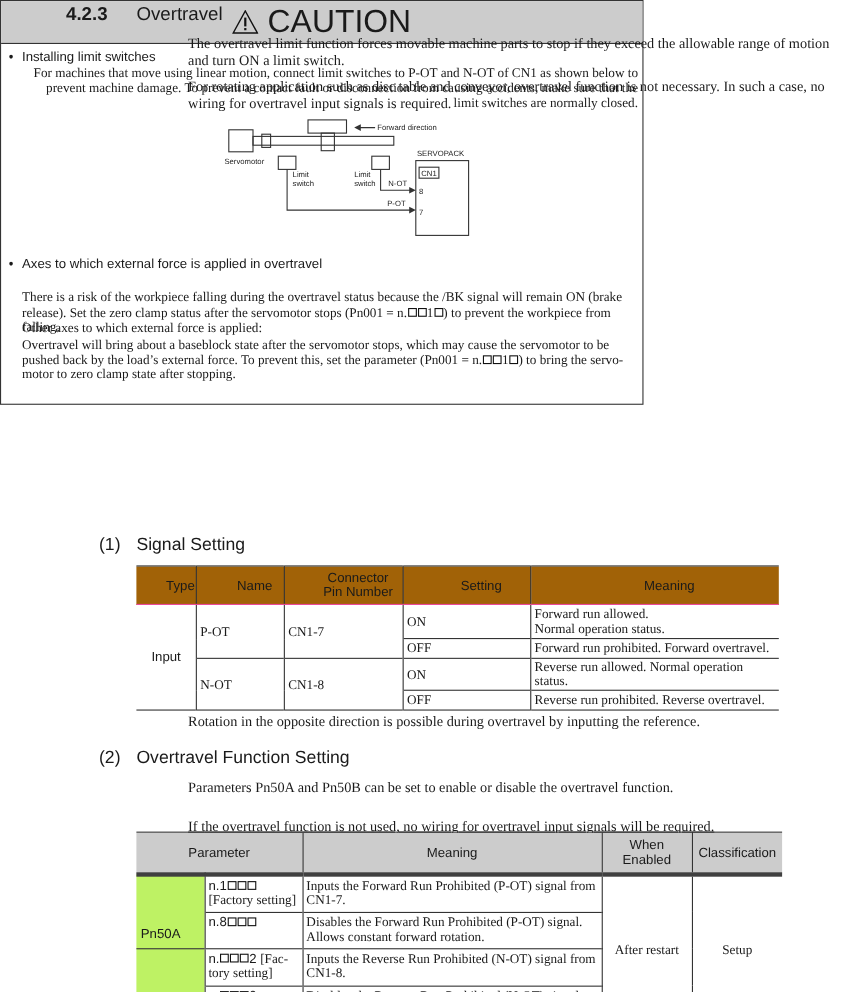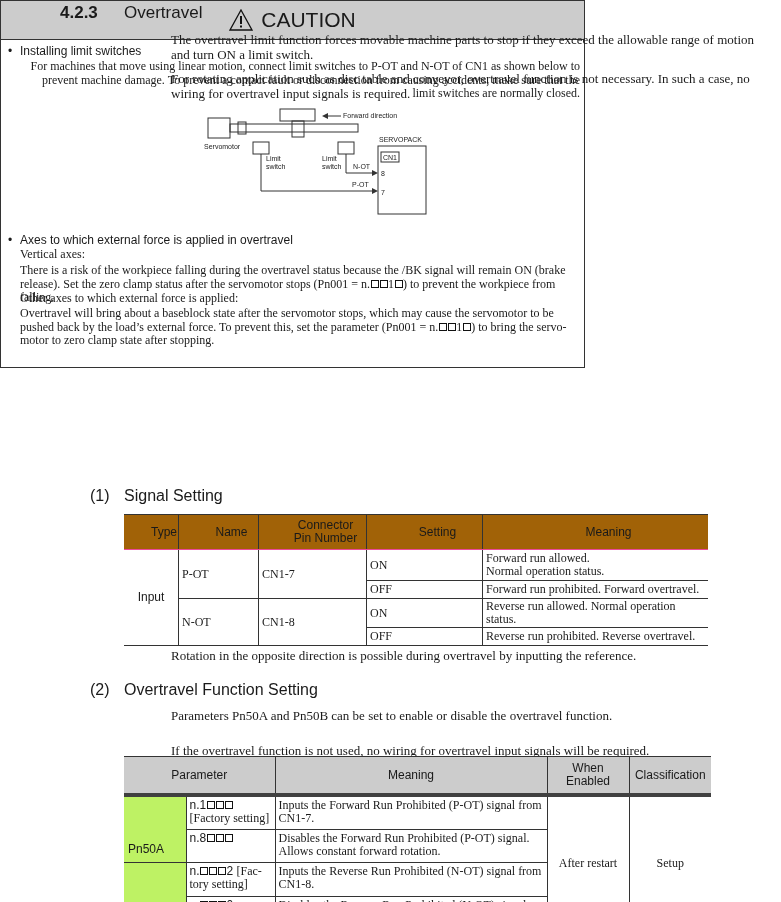--- a/index.html
+++ b/index.html
@@ -6,21 +6,21 @@
   body { width:781px; height:902px; overflow:hidden; position:relative; color:#1a1a1a; }
   .serif { font-family:"Liberation Serif", serif; }
   .sans { font-family:"Liberation Sans", sans-serif; }
   .abs { position:absolute; }
 
   #sec-num { left:60px; top:3px; font-size:17px; font-weight:bold; }
   #sec-title { left:124px; top:3px; font-size:17px; }
   .para { left:124px; font-size:13px; line-height:15px; width:590px;margin-left:47px; }
 
   #caution { left:124px; top:111px; width:585px; height:368px; border:1px solid #333; box-sizing:border-box; }
-  #caution-head { height:38px; background:#cccccc; border-bottom:1px solid #333; display:flex; align-items:center; justify-content:center; font-size:21px; gap:8px; }
+  #caution-head { height:38px; background:#cccccc; border-bottom:1px solid #333; display:flex; align-items:center; justify-content:center; font-size:29px; gap:8px; }
   #caution-head svg { width:24px; height:22px; }
   .bullet-title { position:absolute; left:8px; font-size:12px; }
   .bullet-title .dot { display:inline-block; width:12px; }
   .cbody { position:absolute; left:20px; width:560px; font-size:12px; line-height:13.5px; }
   .box-sym { display:inline-block; width:8px; height:8px; border:1.3px solid #111; box-sizing:border-box; margin:0 0.5px; vertical-align:-0px; }
 
   #diagram { position:absolute; left:200px; top:106px; width:240px; height:110px; }
 
   .subhead { font-size:16px; }
   .subnum { font-size:16px; }
@@ -93,21 +93,20 @@
       <text x="122" y="55">Limit</text>
       <text x="122" y="63">switch</text>
       <text x="153" y="63">N-OT</text>
       <text x="152" y="81">P-OT</text>
       <text x="181" y="70">8</text>
       <text x="181" y="89">7</text>
     </g>
   </svg>
 
   <div class="bullet-title sans" style="top:233px;"><span class="dot">•</span><span>Axes to which external force is applied in overtravel</span></div>
-  <div class="cbody serif" style="top:248px;">Vertical axes:</div>
   <div class="cbody serif" style="top:264px;"><span>There is a risk of the workpiece falling during the overtravel status because the /BK signal will remain ON (brake release). Set the zero clamp status after the servomotor stops (Pn001 = n.</span><span class="box-sym"></span><span class="box-sym"></span><span>1</span><span class="box-sym"></span><span>) to prevent the workpiece from falling.</span></div>
   <div class="cbody serif" style="top:292px;">Other axes to which external force is applied:</div>
   <div class="cbody serif" style="top:307px;"><span>Overtravel will bring about a baseblock state after the servomotor stops, which may cause the servomotor to be pushed back by the load’s external force. To prevent this, set the parameter (Pn001 = n.</span><span class="box-sym"></span><span class="box-sym"></span><span>1</span><span class="box-sym"></span><span>) to bring the servo-motor to zero clamp state after stopping.</span></div>
 </div>
 
 <div class="abs sans subnum" style="left:90px; top:487px;">(1)</div>
 <div class="abs sans subhead" style="left:124px; top:487px;">Signal Setting</div>
 
 <table id="sig-table">
   <colgroup>

